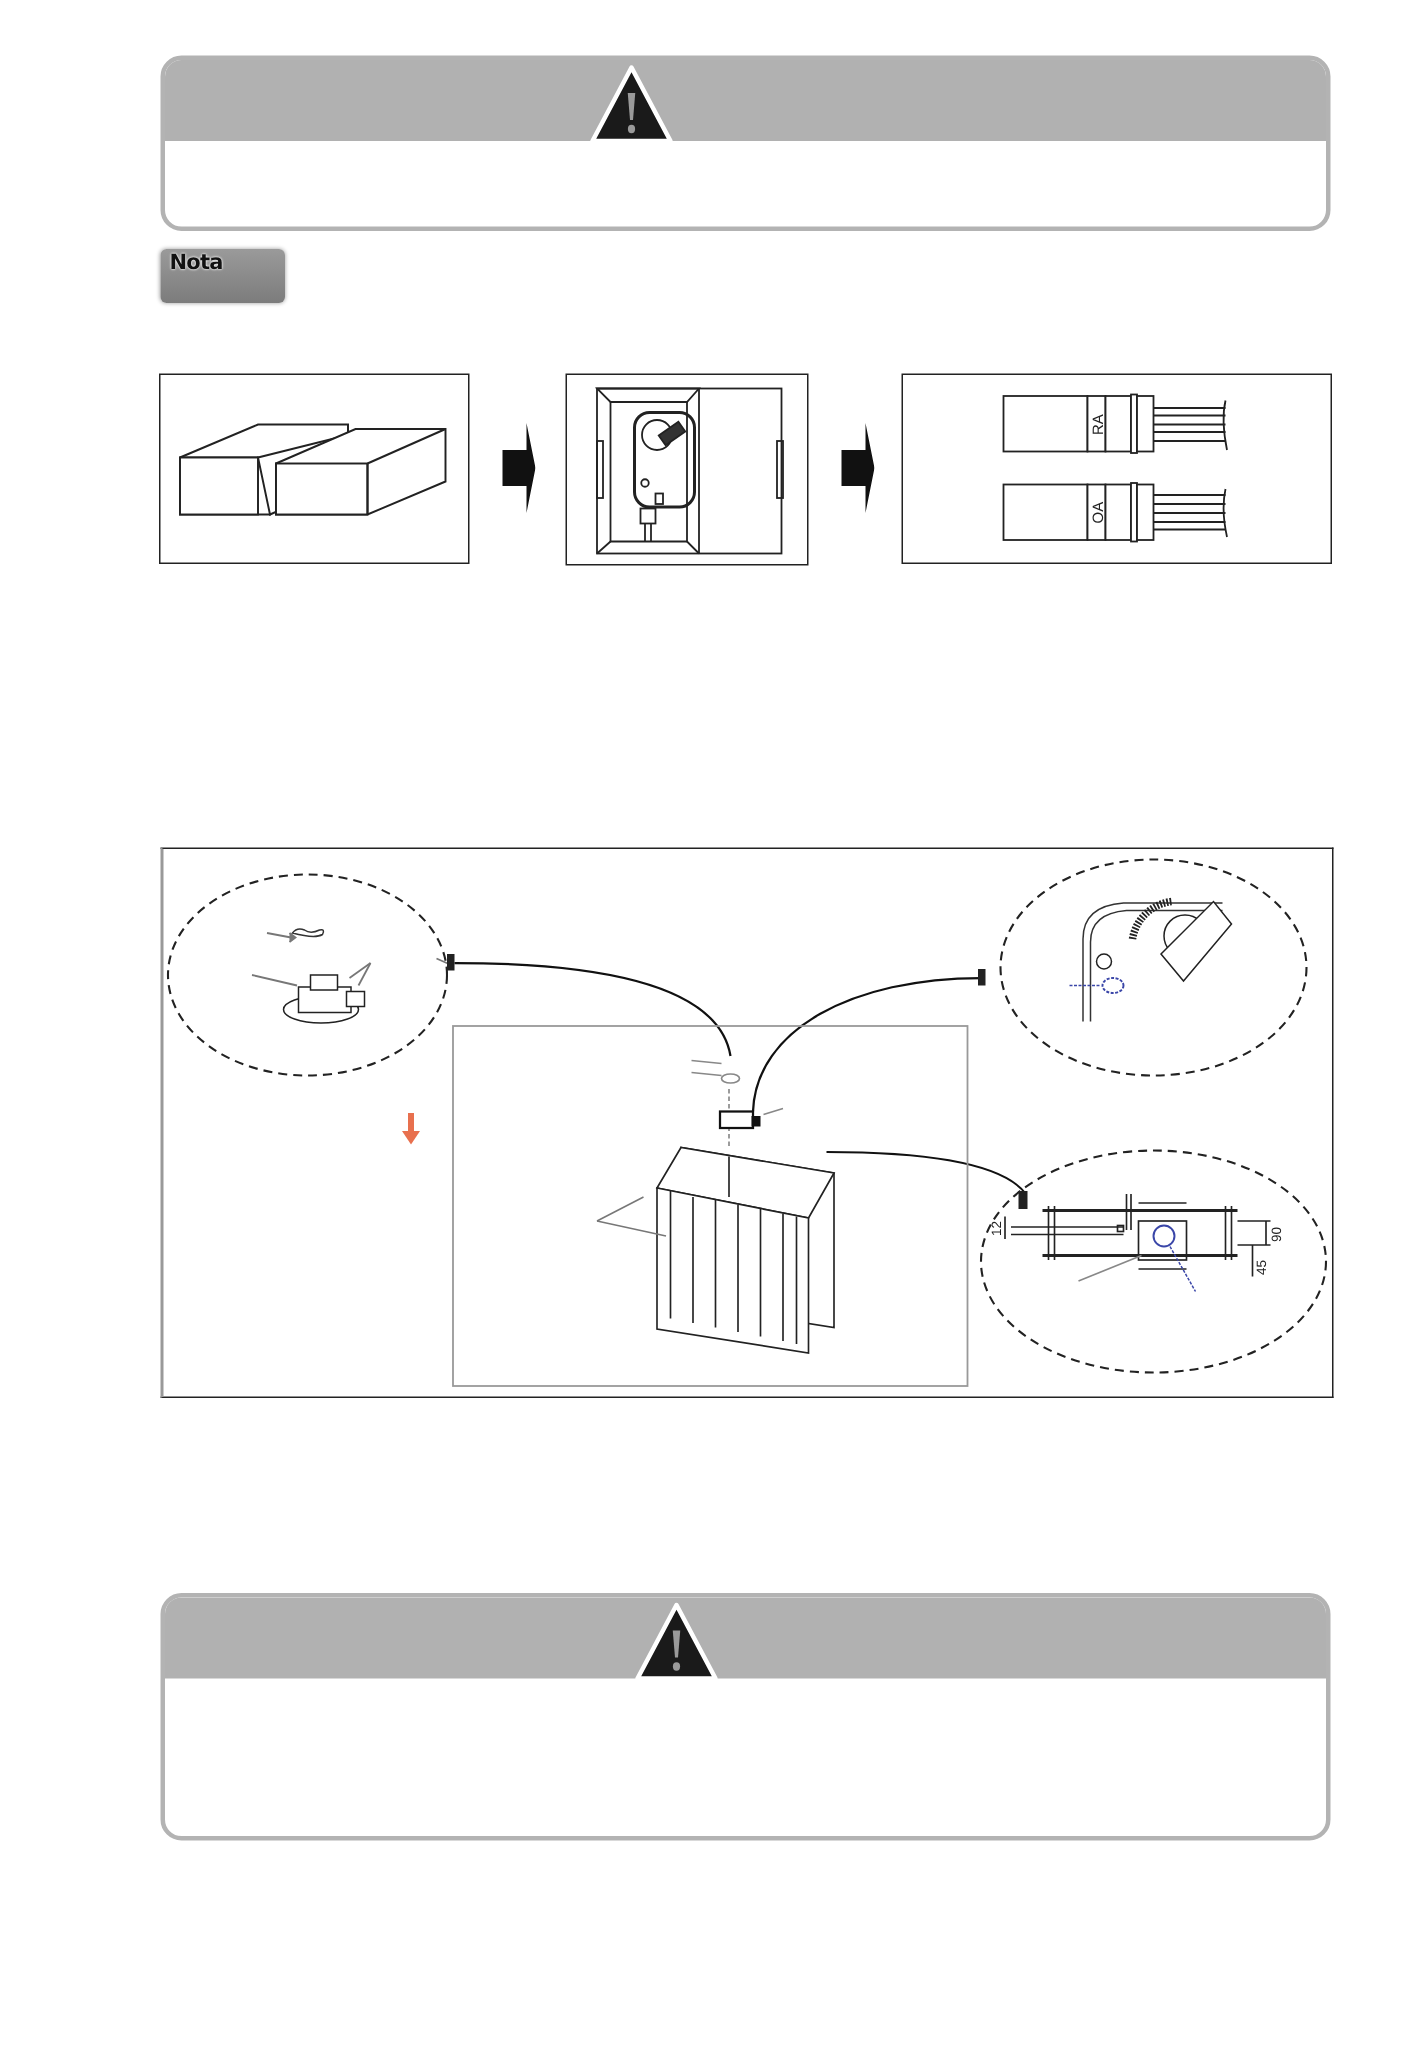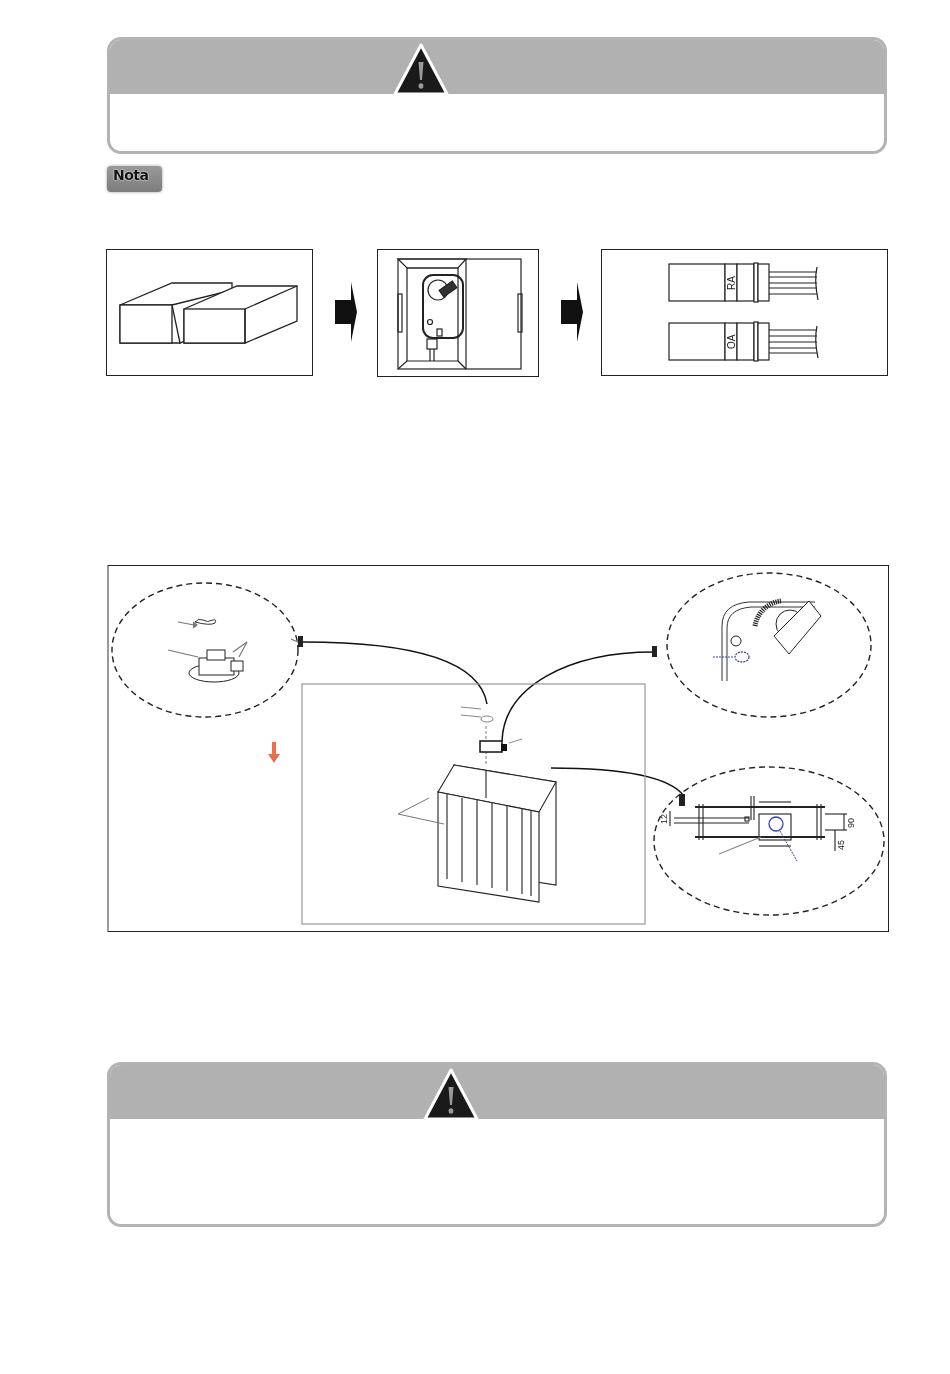--- a/index.html
+++ b/index.html
@@ -1,22 +1,22 @@
 <!DOCTYPE html>
 <html><head>
 <meta charset="utf-8">
 <style>
   html, body { margin:0; padding:0; background:#ffffff; }
   body { width:950px; height:1374px; position:relative; overflow:hidden; font-family:"Liberation Sans", sans-serif; }
   .warn-box { position:absolute; left:107px; width:780px; border:3px solid #b3b3b3; border-radius:14px; background:#fff; overflow:hidden; box-sizing:border-box; }
   .warn-head { height:54px; background:#b1b1b1; position:relative; }
   .warn-head svg { position:absolute; top:2px; }
   .warn-body { background:#fff; }
-  .nota { position:absolute; left:107px; top:166px; width:55px; height:26px; border-radius:4px;
-          background:linear-gradient(#9a9a9a,#7c7c7c); box-shadow:0 0 3px #999; }
+  .nota { position:absolute; left:107px; top:166px; width:55px; height:36px; border-radius:4px;
+          background:linear-gradient(#9a9a9a,#7c7c7c); box-shadow:0 0 3px #999;padding-left:28px; }
   .nota span { position:absolute; left:6px; top:1px; font-family:"DejaVu Sans", sans-serif; font-weight:bold; font-size:14px; color:#111;
                text-shadow: 0 0 2px #fff, 0 0 1px #fff; letter-spacing:-0.5px; }
   .fig { position:absolute; border:1px solid #222; background:#fff; box-sizing:border-box; }
   .fig svg { position:absolute; left:0; top:0; }
   .arrow-step { position:absolute; }
   .diagram { position:absolute; left:107px; top:565px; width:782px; height:367px; border:1px solid #222; border-left:2px solid #999; box-sizing:border-box; background:#fff; }
   .diagram > svg { position:absolute; left:0; top:0; }
 </style>
 </head>
 <body>

